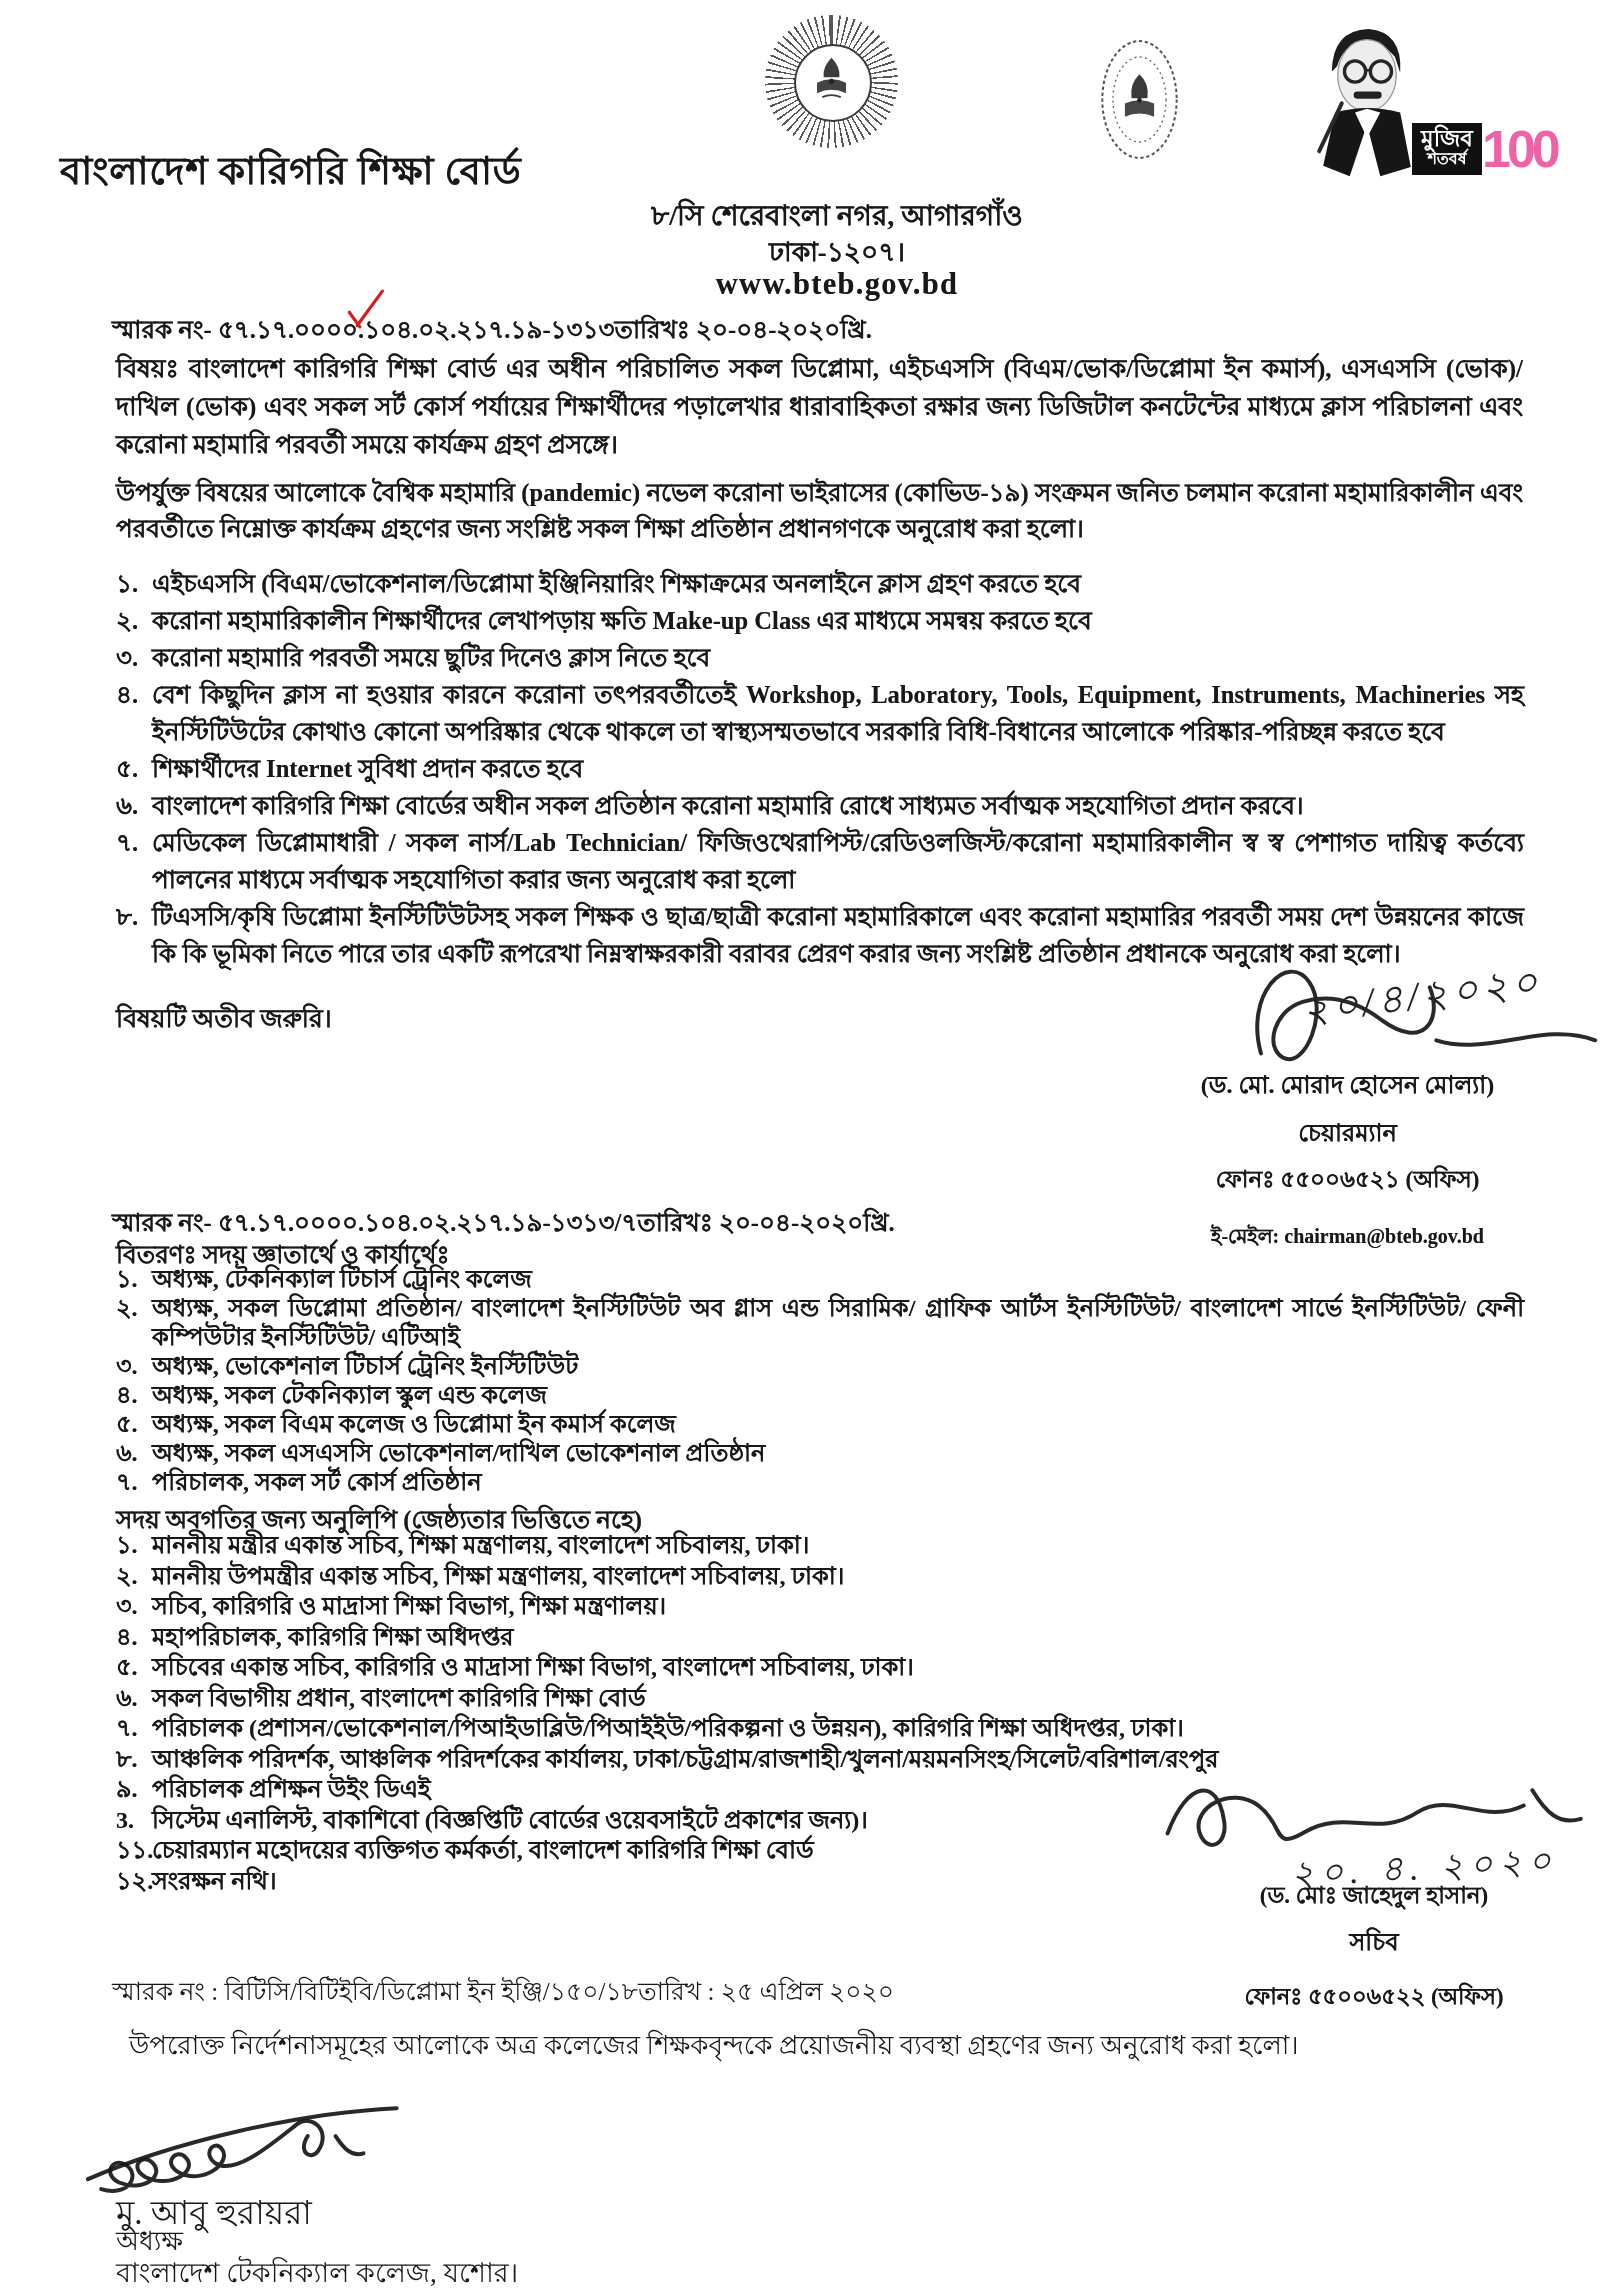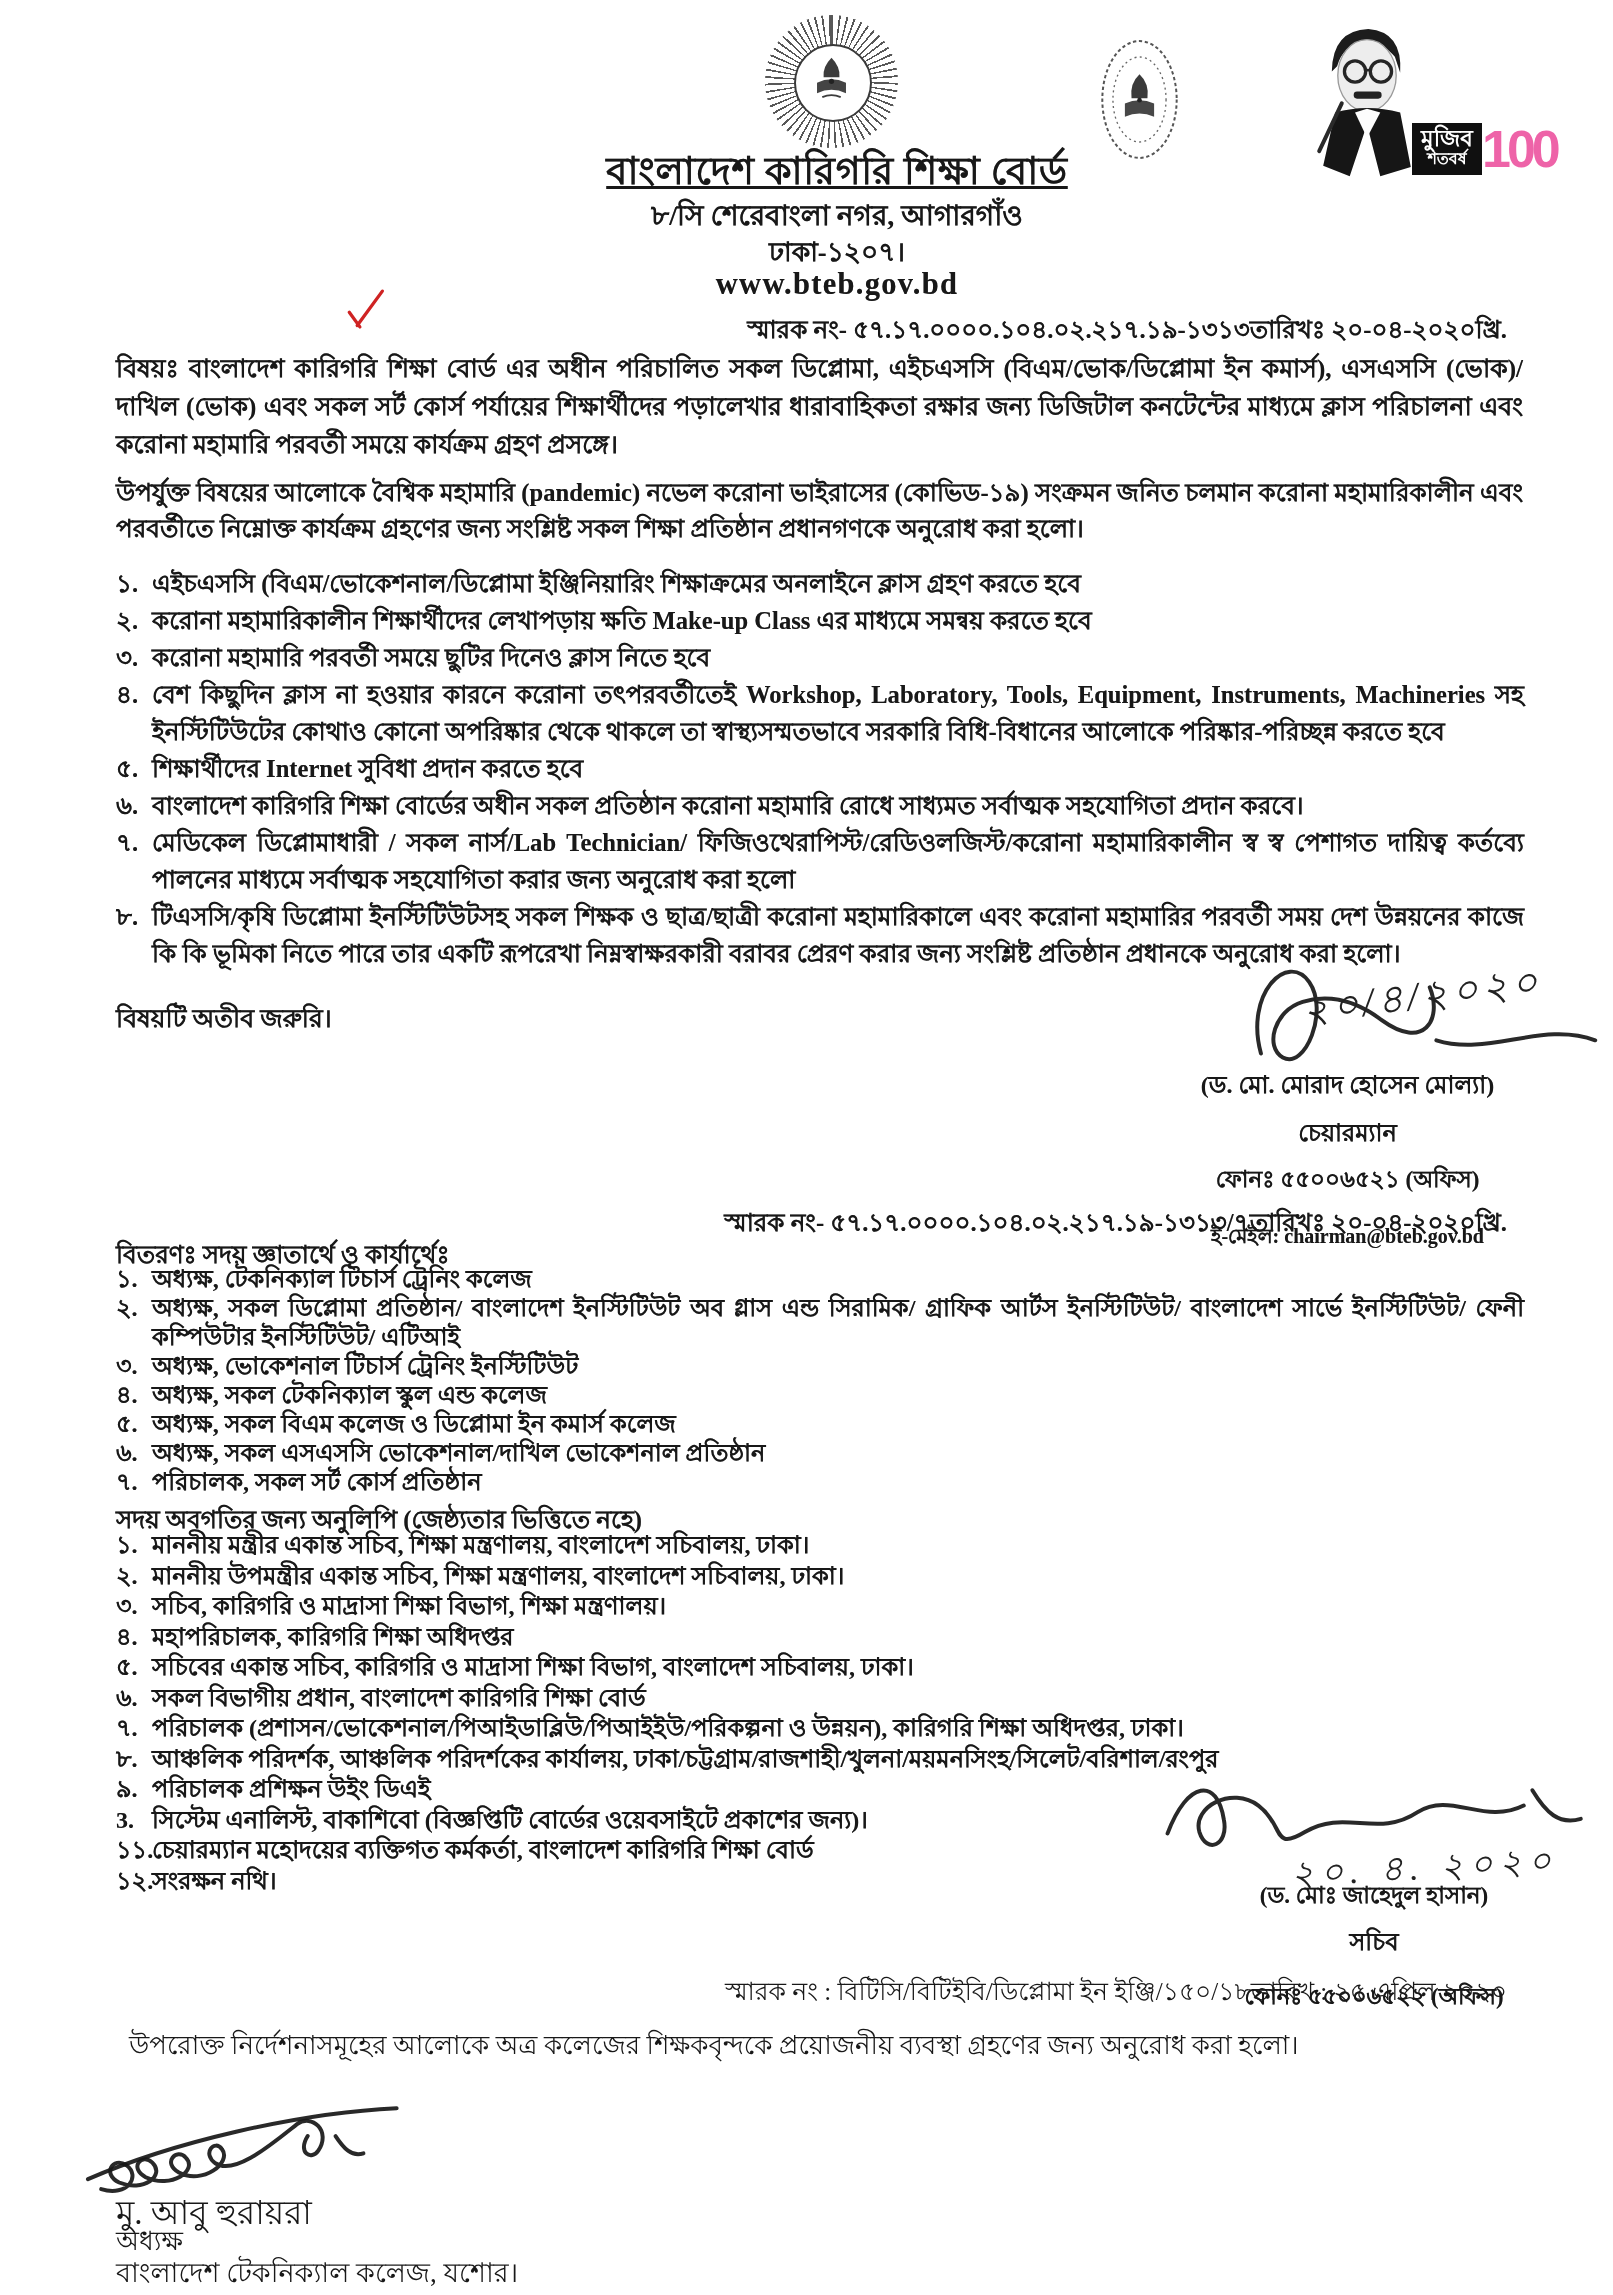--- a/index.html
+++ b/index.html
@@ -3,21 +3,21 @@
 <meta charset="utf-8">
 <style>
   html,body{margin:0;padding:0;background:#888;}
   .page{
     position:relative;width:1614px;height:2295px;background:#ffffff;
     font-family:"Liberation Serif","DejaVu Serif",serif;color:#181818;overflow:hidden;
   }
   .bn{font-weight:700;text-shadow:0 0 0.4px rgba(0,0,0,.45);}
   .abs{position:absolute;}
   
-  .org-name{left:60px;right:0;top:141px;text-align:center;font-size:38px;font-weight:700;letter-spacing:0.7px;text-decoration:underline;}
+  .org-name{left:60px;right:0;top:141px;text-align:left;font-size:38px;font-weight:700;letter-spacing:0.7px;}
   .org-addr{left:60px;right:0;top:194px;text-align:center;font-size:28px;font-weight:700;}
   .org-city{left:60px;right:0;top:232px;text-align:center;font-size:26.5px;font-weight:700;}
   .org-web{left:60px;right:0;top:267px;text-align:center;font-size:30.5px;font-weight:700;letter-spacing:1.3px;}
   
   .burst{left:765px;top:14.6px;width:133px;height:133px;}
   .burst .rays{position:absolute;inset:0;border-radius:50%;
     background:repeating-conic-gradient(#3a3a3a 0deg 1.7deg,transparent 1.7deg 6.5deg);opacity:.85;}
   .burst .core{position:absolute;left:29px;top:29px;width:74px;height:74px;background:#fff;
     border:2px solid #3a3a3a;border-radius:50%;}
   .burst svg{position:absolute;left:44px;top:40px;}
@@ -25,21 +25,21 @@
   .cseal{left:1099px;top:37px;width:81px;height:125px;}
   
   .mujib{left:1315px;top:25px;width:219px;height:156px;}
   .mujib .label{position:absolute;left:97px;top:98px;width:70px;height:52px;background:#101010;
     color:#fff;text-align:center;line-height:1.05;padding-top:4px;box-sizing:border-box;}
   .mujib .label .l1{font-size:22.6px;font-weight:700;}
   .mujib .label .l2{font-size:16px;font-weight:700;}
   .mujib .hundred{position:absolute;left:167px;top:94px;font-size:52px;font-weight:700;
     color:#ec4899;letter-spacing:-4px;font-family:"Liberation Sans",sans-serif;opacity:.85;}
   
-  .memo-row{left:101px;width:1406px;display:flex;justify-content:flex-end;font-size:24.6px;}
+  .memo-row{left:112px;width:1406px;display:flex;justify-content:flex-start;font-size:24.6px;}
   .memo1{top:311px;} .memo2{top:1204px;} 
   .memo3{top:1972px;font-size:25px;}
   .memo3 .bn{font-weight:400;text-shadow:none;}
   .redtick{left:340px;top:287px;}
   
   .subject{left:116px;width:1407px;top:350px;font-size:25px;line-height:38px;text-align:justify;}
   .intro{left:116px;width:1407px;top:475px;font-size:24.6px;line-height:36px;text-align:justify;}
   .directives{left:116px;width:1408px;top:565px;font-size:24.6px;line-height:37px;}
   .num-item{position:relative;padding-left:36px;text-align:justify;}
   .num-item .num{position:absolute;left:0;top:0;}

